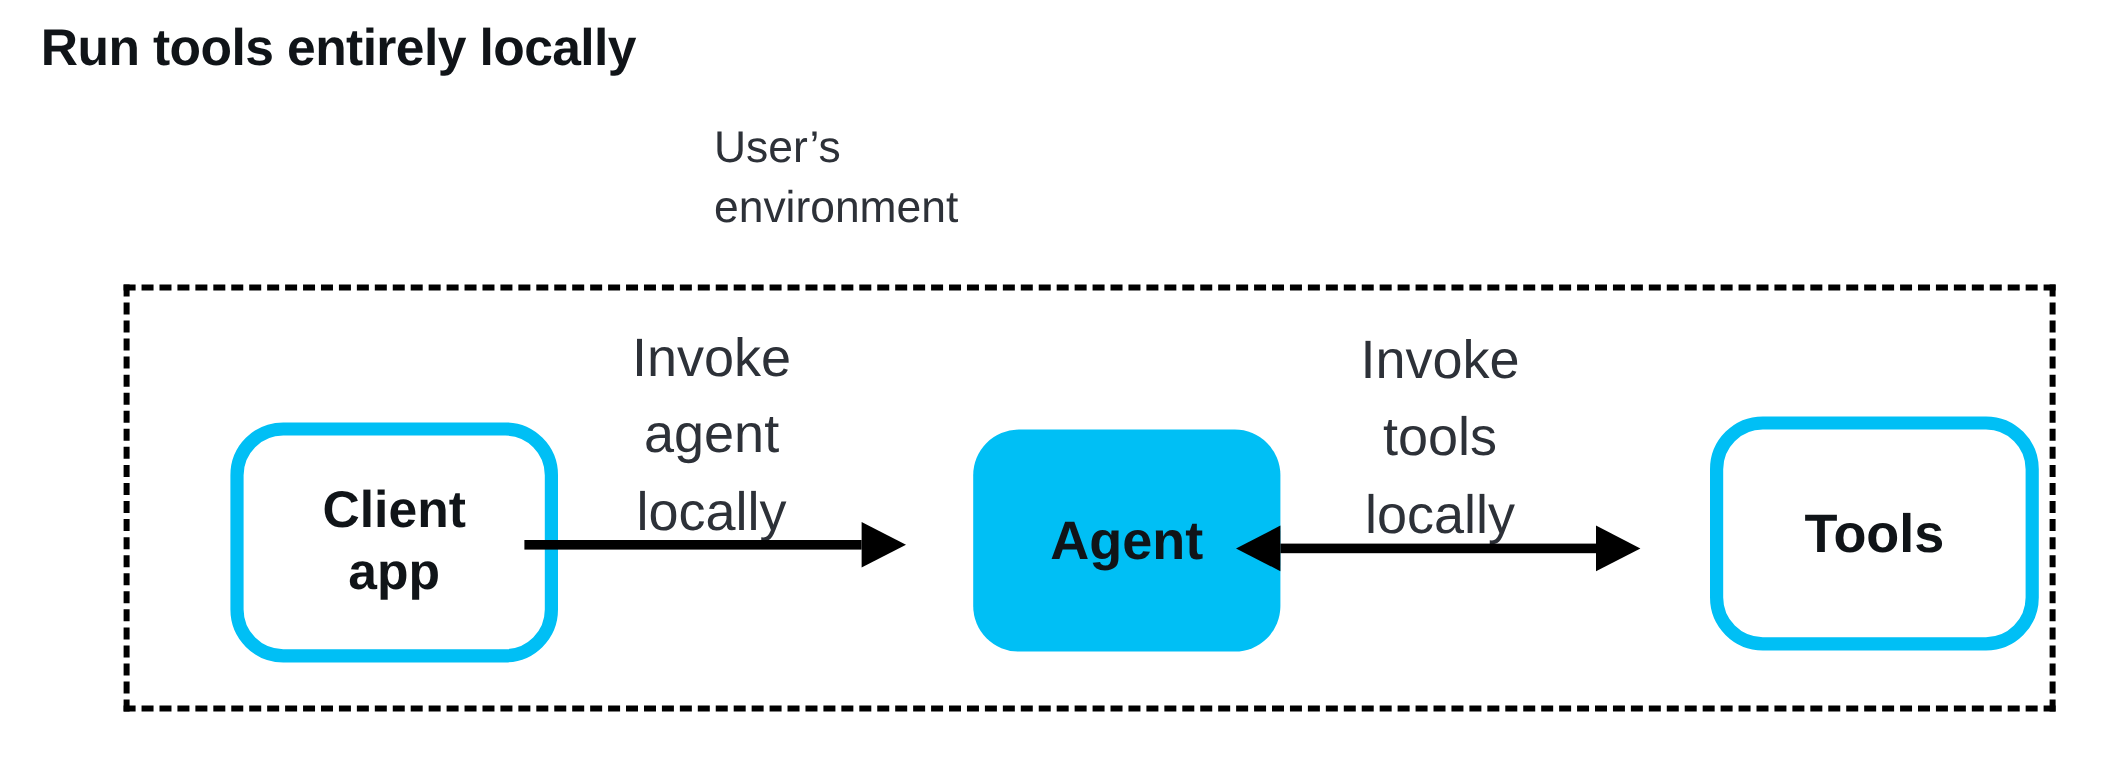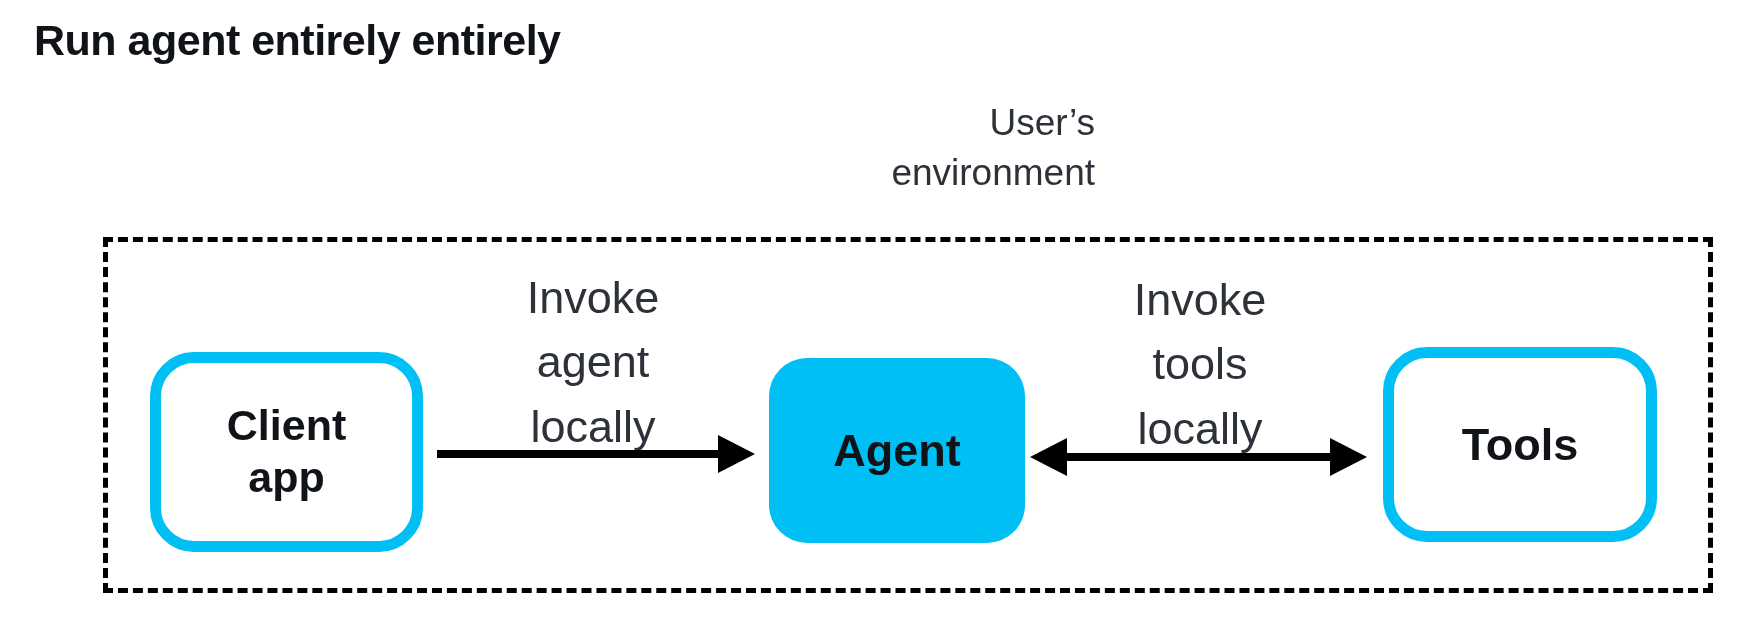--- a/index.html
+++ b/index.html
@@ -29,21 +29,21 @@
     letter-spacing: -0.5px;
     color: var(--text-dark);
     white-space: nowrap;
   }
 
   .env-label {
     position: absolute;
     left: 595px;
     top: 98px;
     width: 500px;
-    text-align: right;
+    text-align: left;
     font-size: 37px;
     line-height: 1.35;
     color: var(--text-soft);
     white-space: pre-line;
   }
 
   .env-box {
     position: absolute;
     left: 103px;
     top: 237px;
@@ -54,20 +54,21 @@
     background: transparent;
   }
 
   .node {
     position: absolute;
     display: flex;
     align-items: center;
     justify-content: center;
     box-sizing: border-box;
     text-align: center;
+    margin-left: 42px;
   }
   .node-label {
     font-weight: bold;
     color: var(--text-dark);
     white-space: pre-line;
     line-height: 1.2;
   }
   .node-outline {
     background: #ffffff;
     border: 11px solid var(--accent);
@@ -120,21 +121,21 @@
     border-right: 37px solid var(--ink);
   }
   #arrow-invoke-agent { left: 437px; top: 435px; width: 318px; }
   #arrow-invoke-tools { left: 1030px; top: 438px; width: 337px; }
 </style>
 </head>
 <body>
 
 <div id="canvas" style="--accent: #00bff5; --ink: #000000; --text-dark: #101418; --text-soft: #2d3138;">
 
-  <div class="page-title">Run agent entirely entirely</div>
+  <div class="page-title">Run tools entirely locally</div>
 
   <div class="env-label">User’s
 environment</div>
 
   <div class="env-box"></div>
 
   <div class="node node-outline" id="node-client-app">
     <span class="node-label">Client
 app</span>
   </div>

